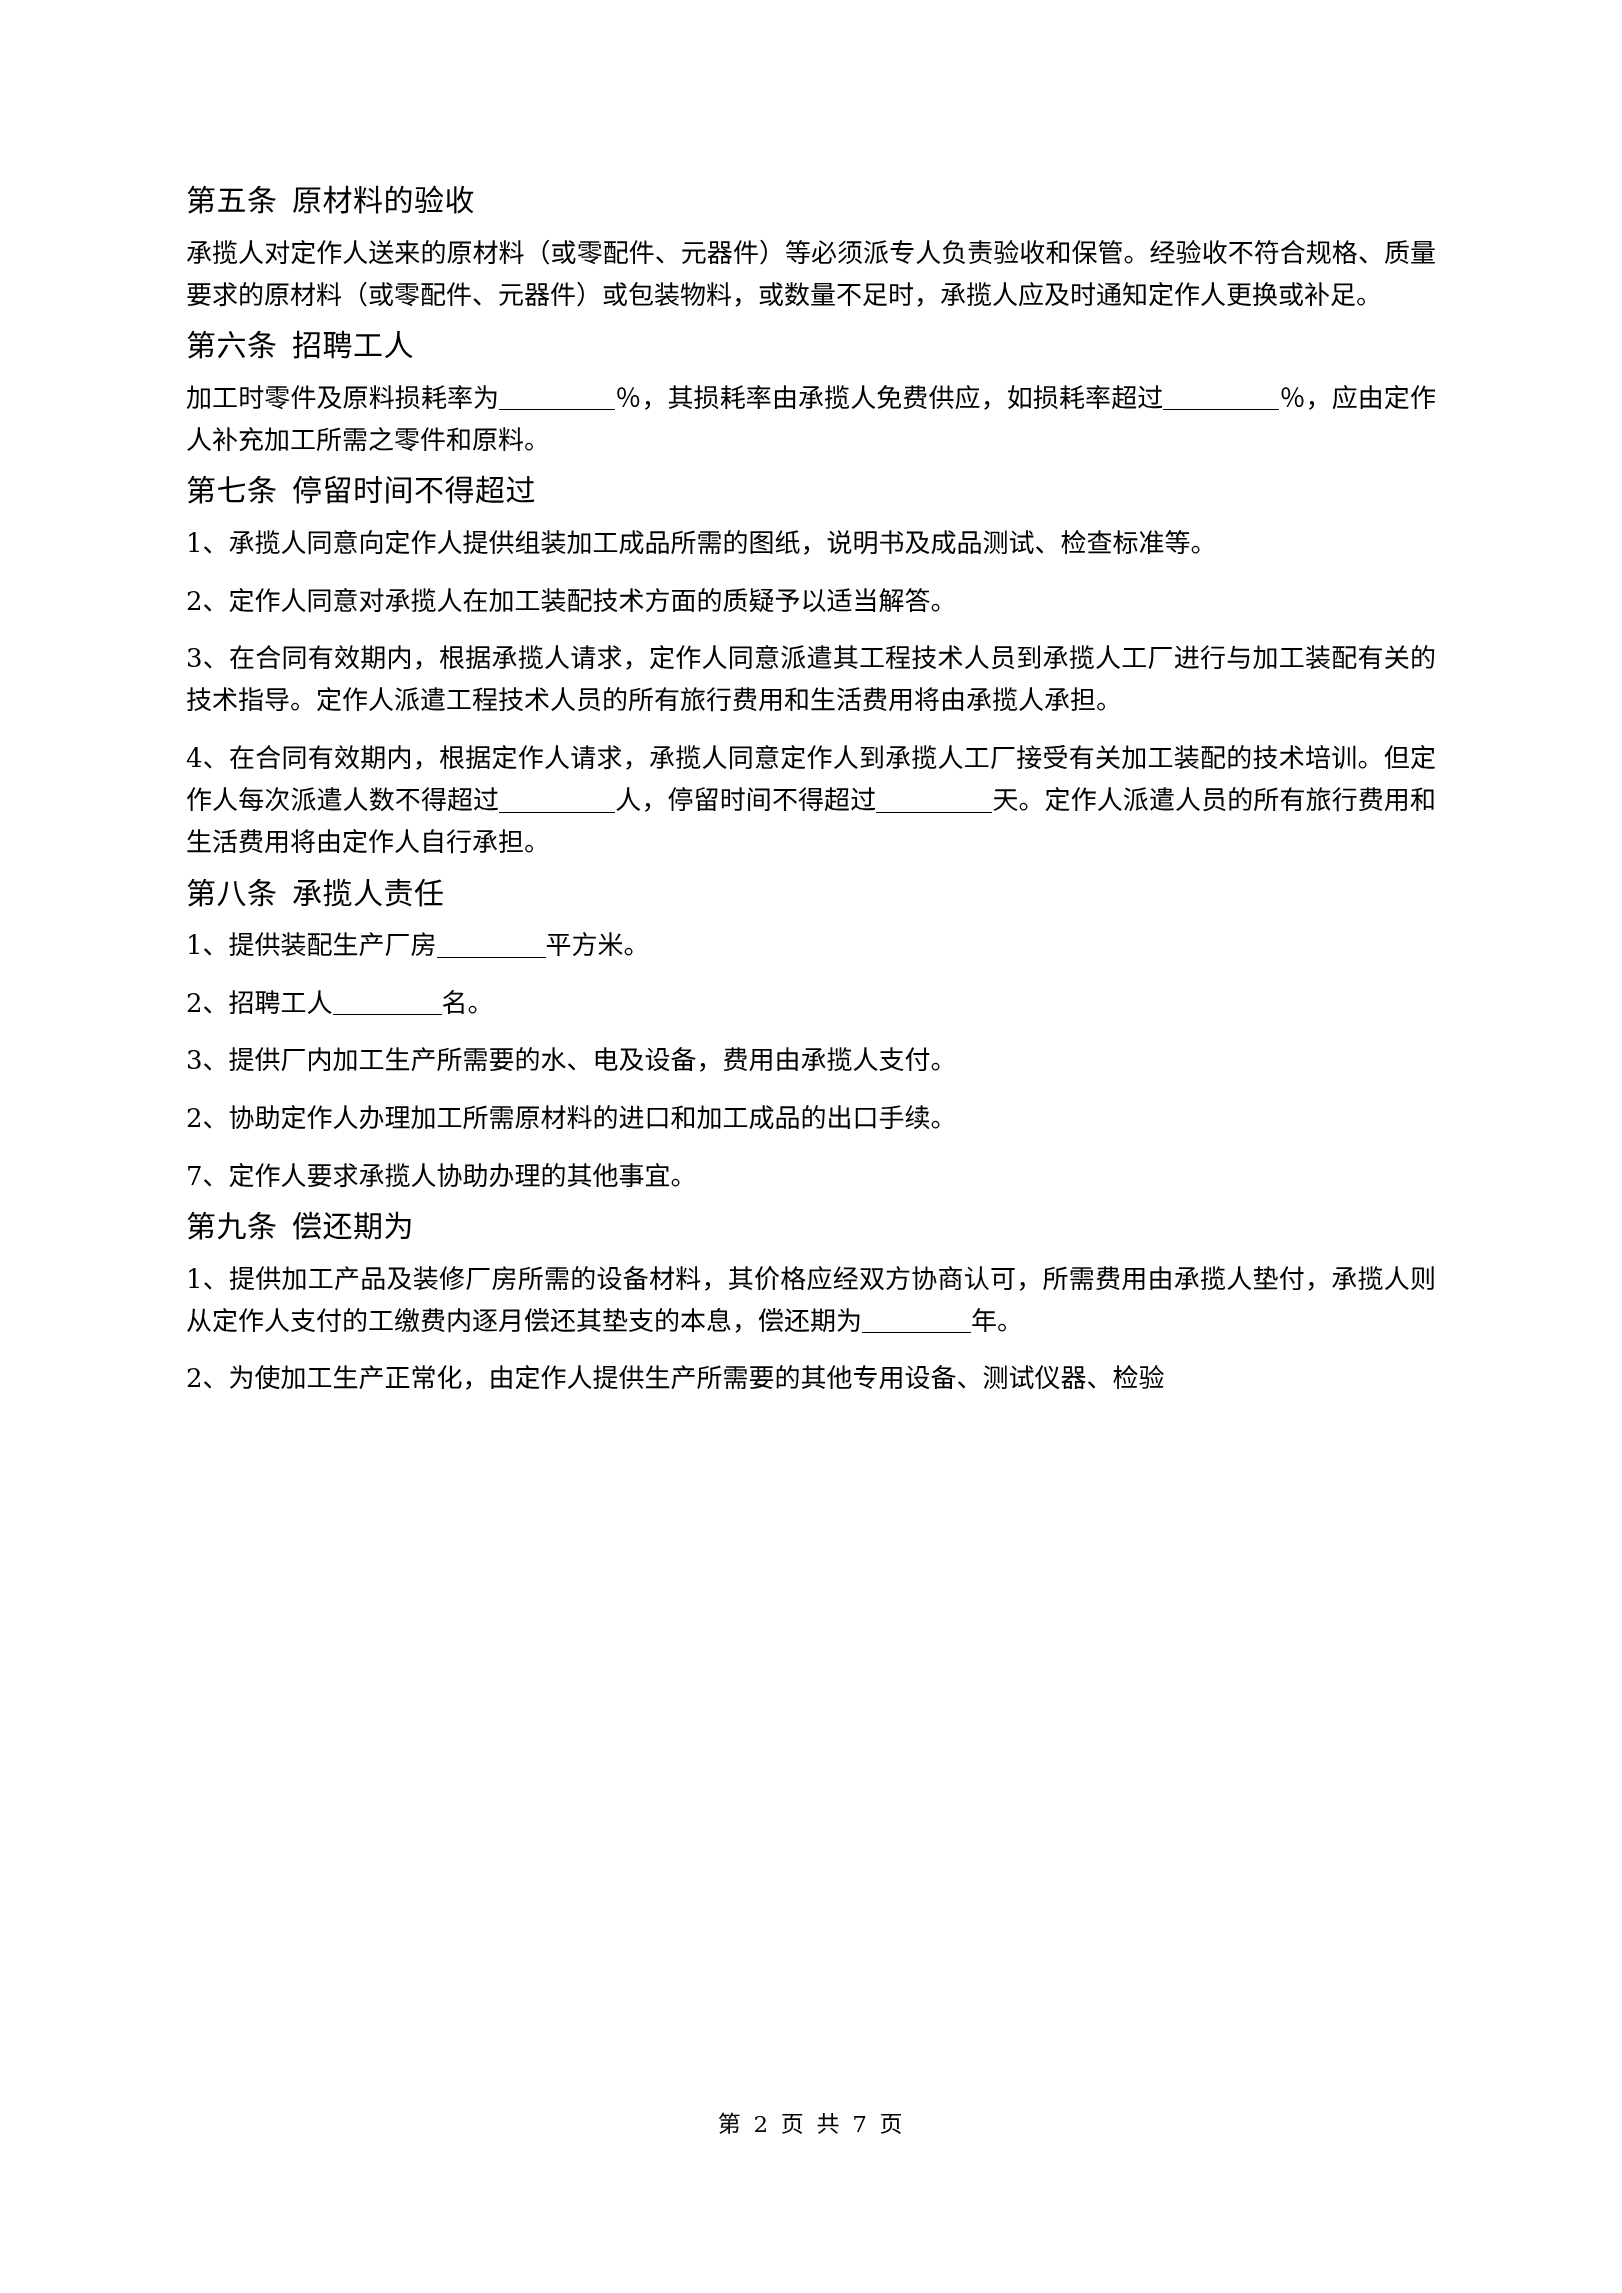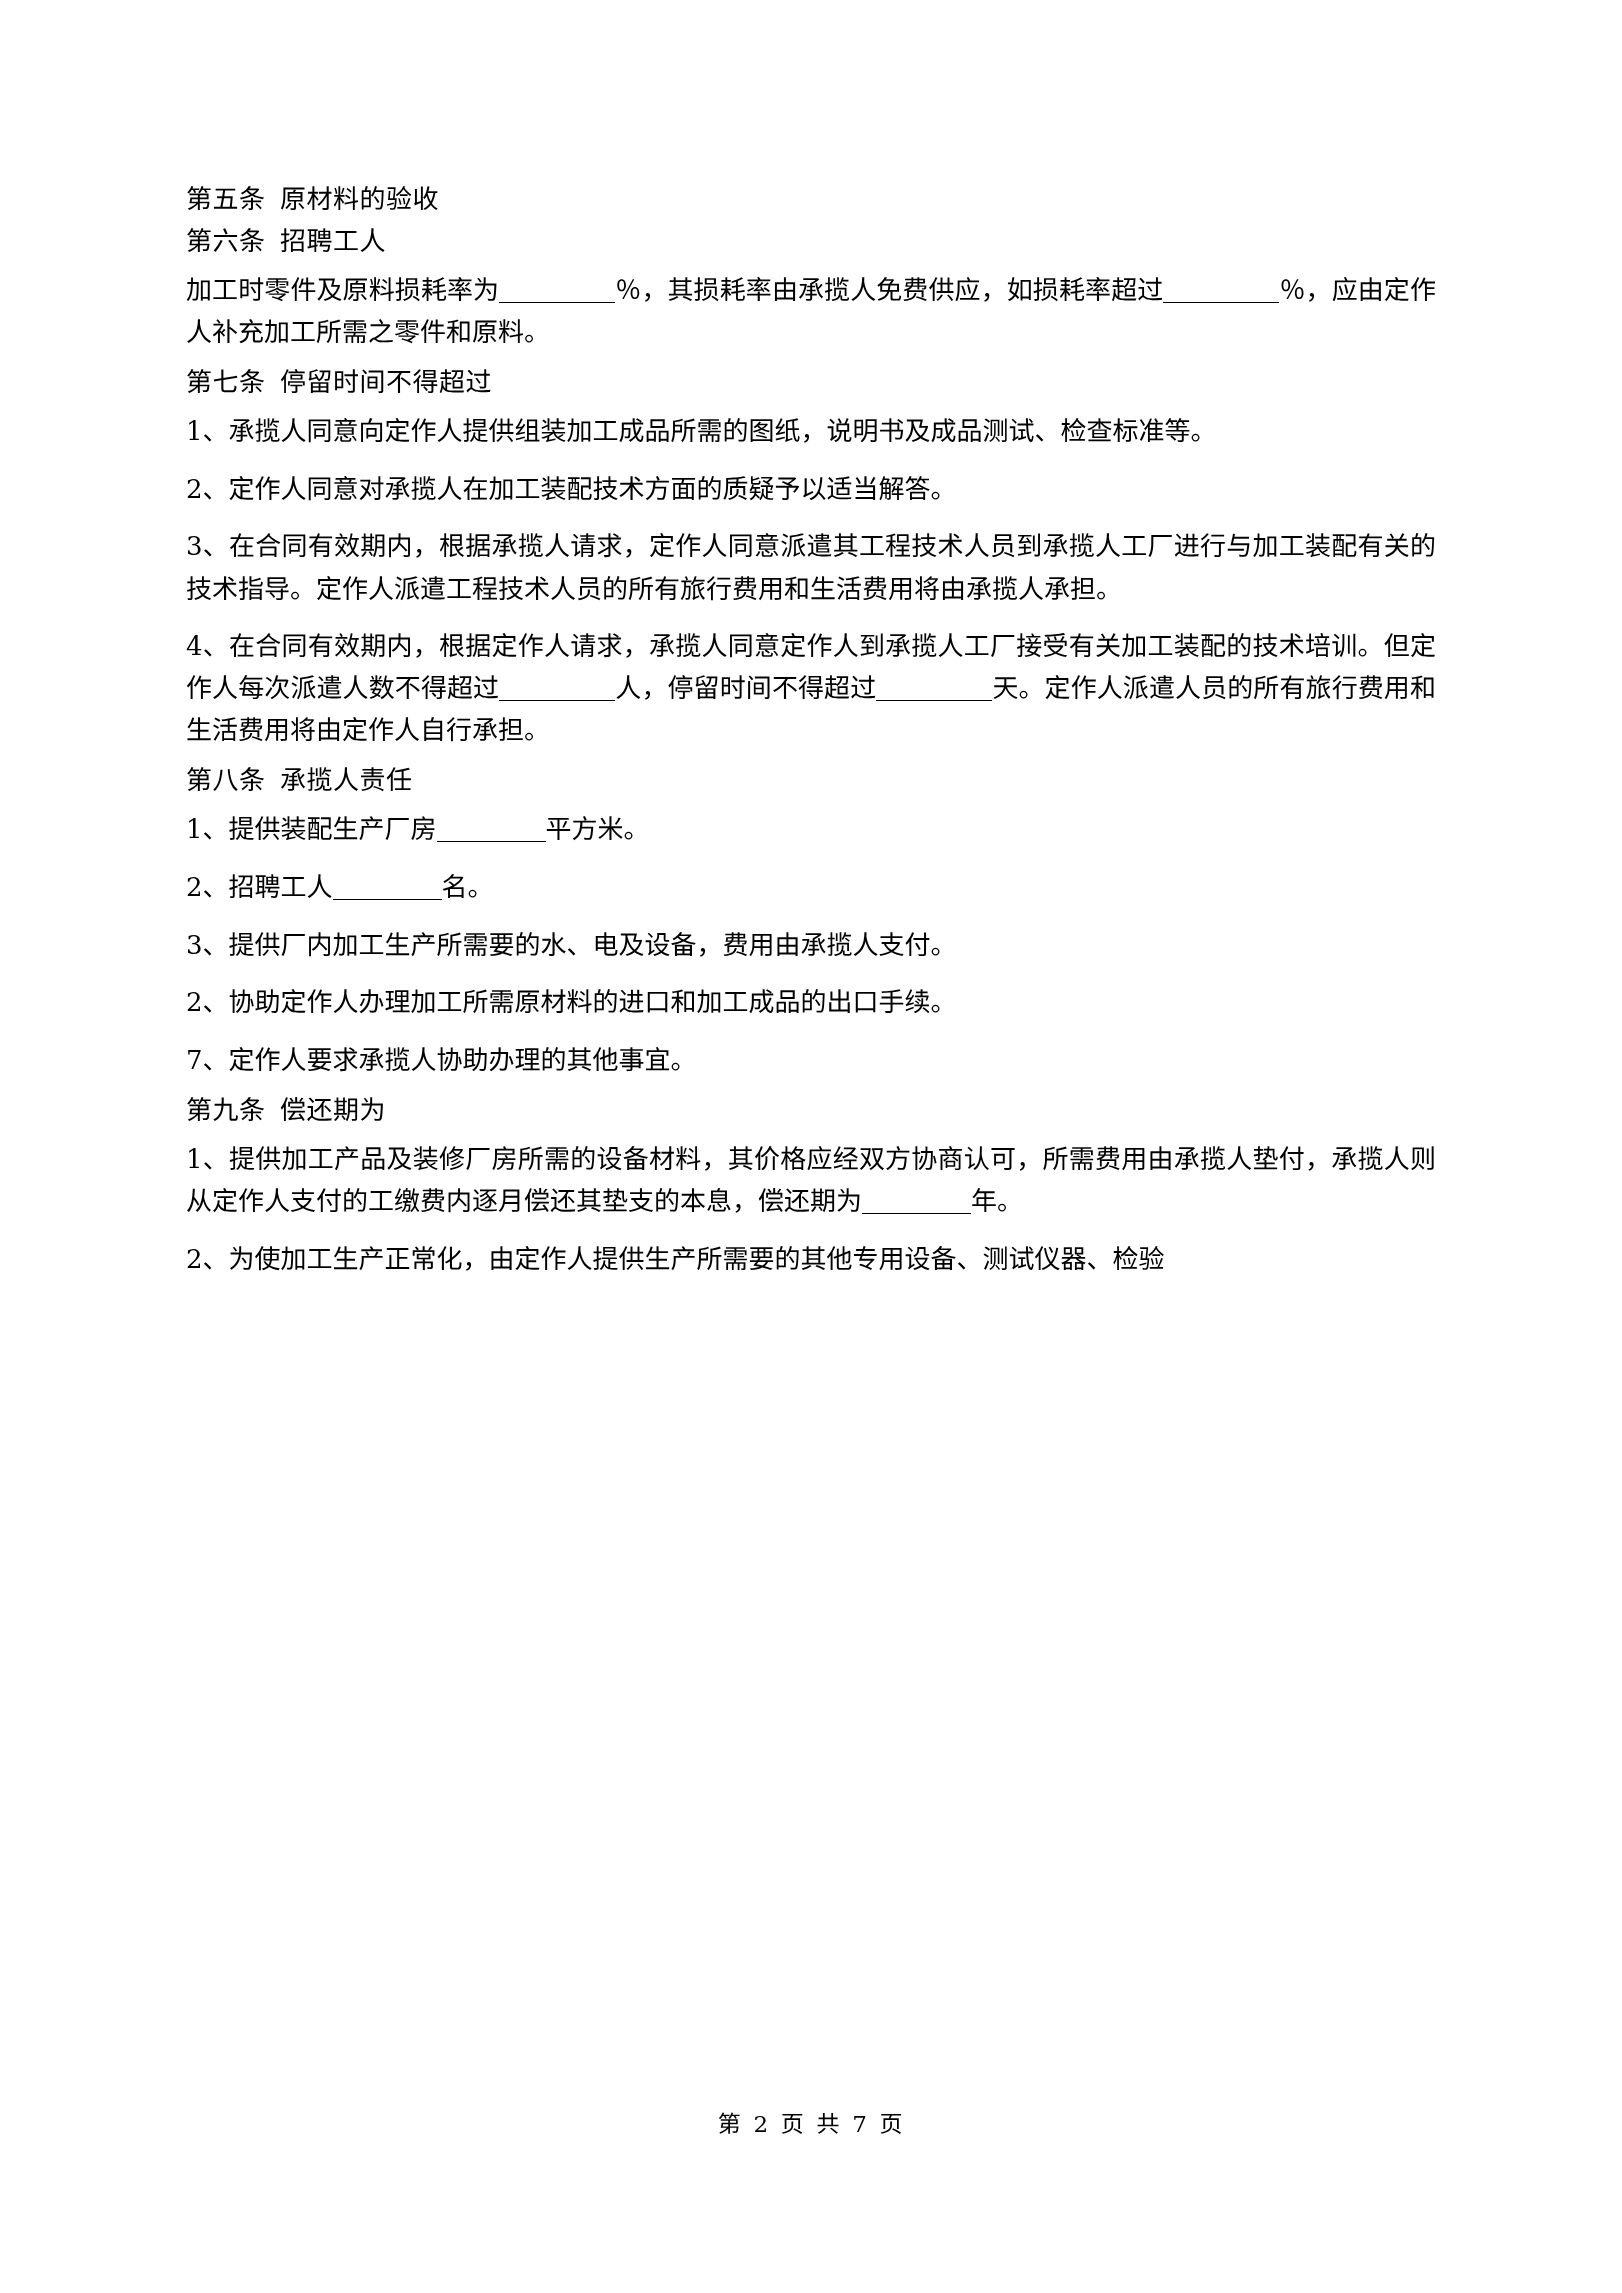--- a/index.html
+++ b/index.html
@@ -23,21 +23,21 @@
     height: 2294px;
     background: #ffffff;
   }
   .content {
     position: absolute;
     left: 186px;
     top: 186px;
     width: 1250px;
   }
   .heading {
-    font-size: 26px;
+    font-size: 30px;
     line-height: 1.0;
     margin: 0 0 15.5px 0;
     letter-spacing: 0.5px;
     text-align: justify;
   }
   .heading .sp {
     display: inline-block;
     width: 14.5px;
   }
   .para {
@@ -67,20 +67,23 @@
   }
 </style>
 </head>
 <body>
 
 <div class="page">
   <div class="content">
 
     <p class="heading">
       <span>第五条</span><span class="sp"></span><span>原材料的验收</span>
+    </p>
+    <p class="para">
+      <span>承揽人对定作人送来的原材料（或零配件、元器件）等必须派专人负责验收和保管。经验收不符合规格、质量要求的原材料（或零配件、元器件）或包装物料，或数量不足时，承揽人应及时通知定作人更换或补足。</span>
     </p>
 
     <p class="heading">
       <span>第六条</span><span class="sp"></span><span>招聘工人</span>
     </p>
     <p class="para">
       <span>加工时零件及原料损耗率为</span><span class="blank b-med"></span><span>％，其损耗率由承揽人免费供应，如损耗率超过</span><span class="blank b-med"></span><span>％，应由定作人补充加工所需之零件和原料。</span>
     </p>
 
     <p class="heading">

